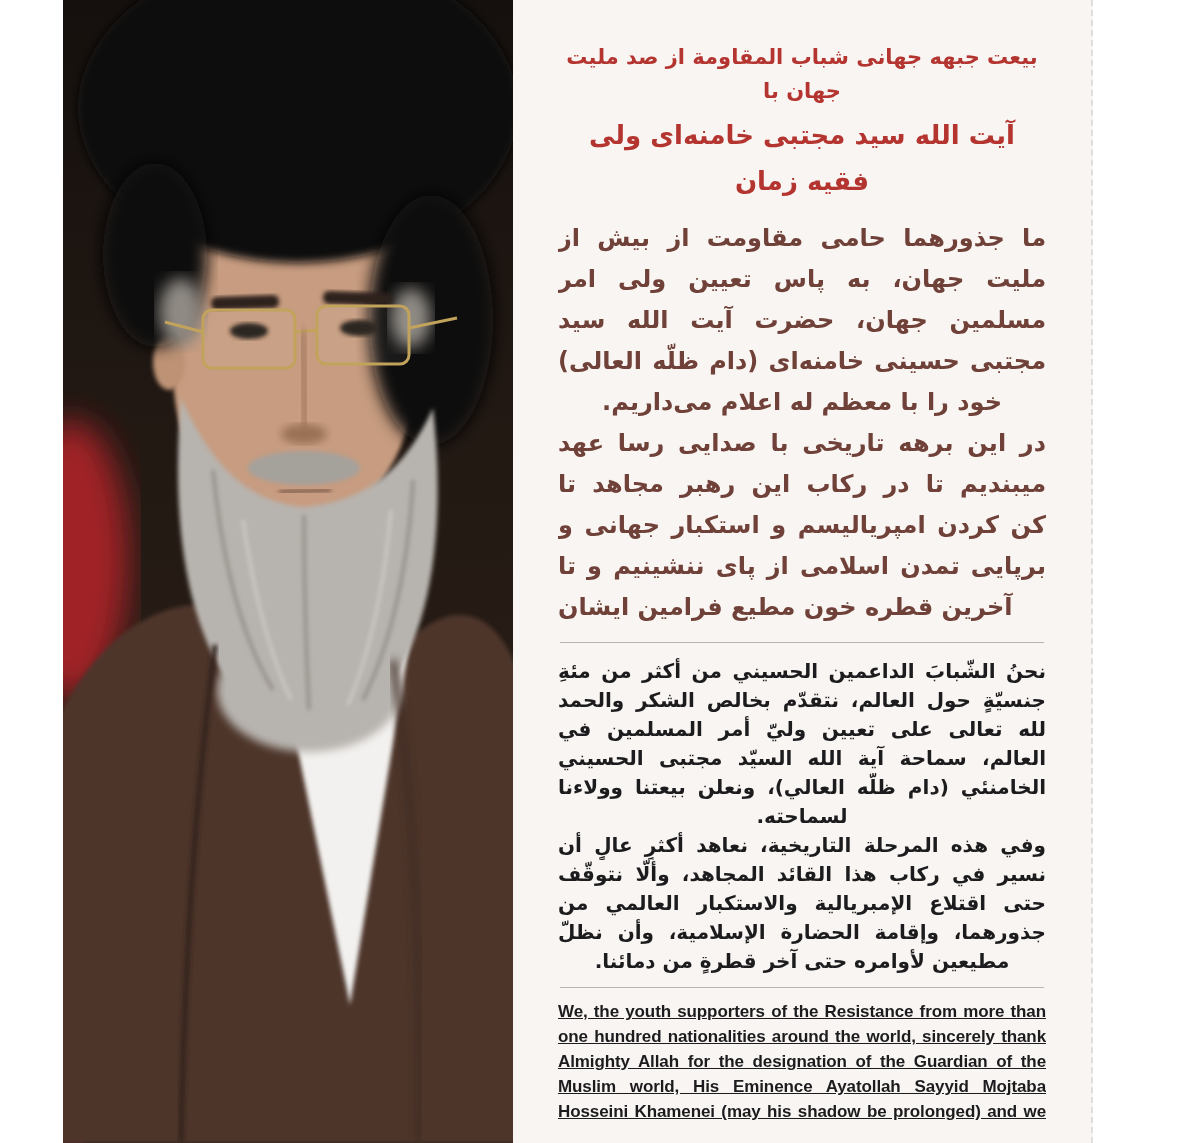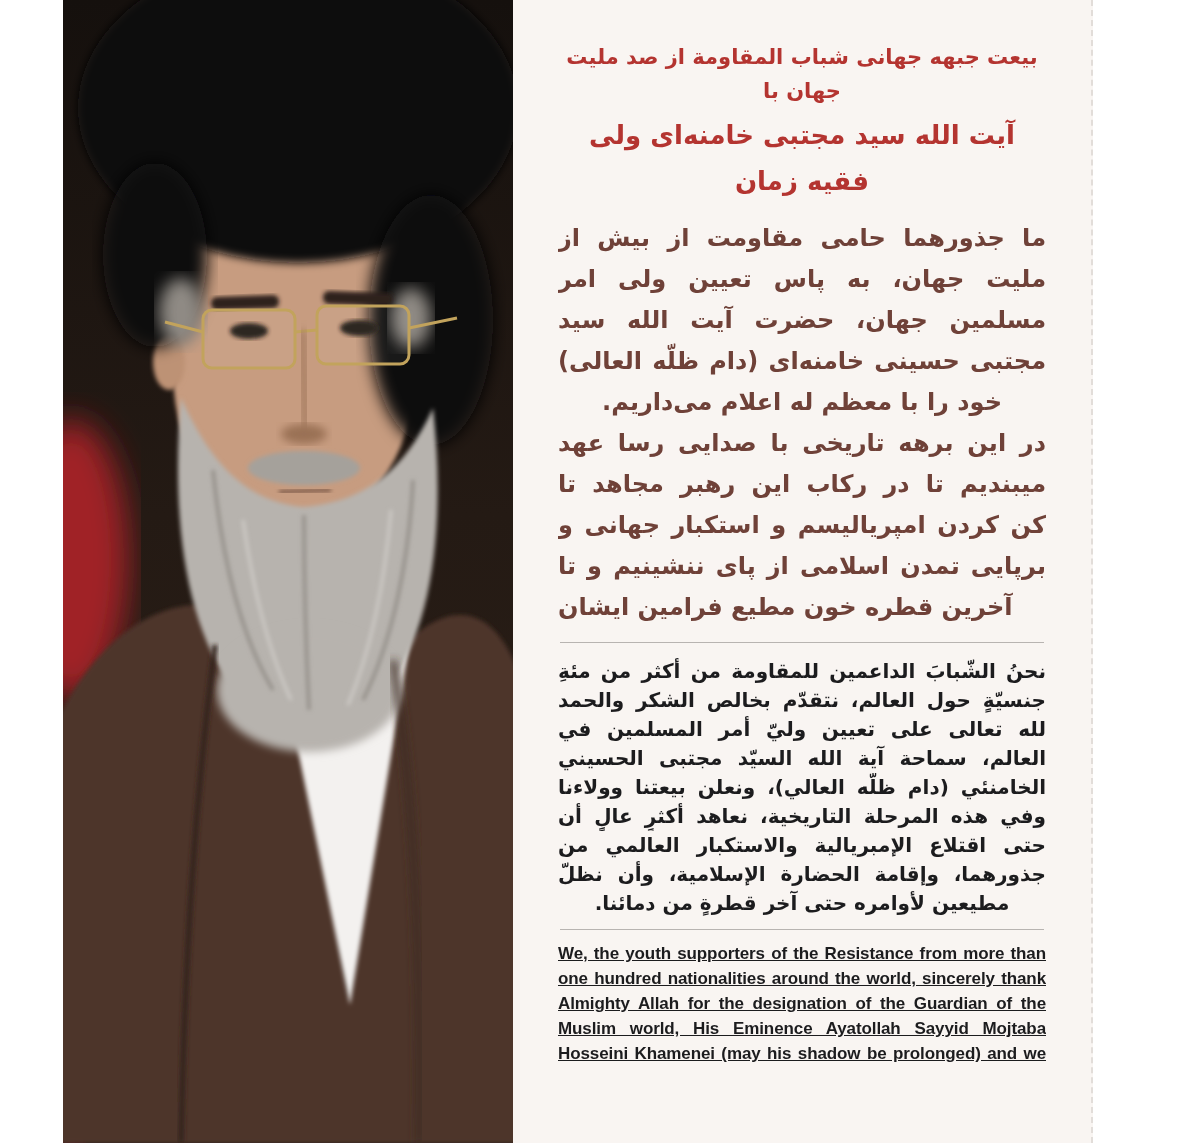--- a/index.html
+++ b/index.html
@@ -159,26 +159,28 @@
         <div class="line justify">در این برهه تاریخی با صدایی رسا عهد</div>
         <div class="line justify">میبندیم تا در رکاب این رهبر مجاهد تا ریشه</div>
         <div class="line justify">کن کردن امپریالیسم و استکبار جهانی و</div>
         <div class="line justify">برپایی تمدن اسلامی از پای ننشینیم و تا</div>
         <div class="line center">آخرین قطره خون مطیع فرامین ایشان باشیم.</div>
       </div>
 
     <hr class="divider">
 
     <div class="ar-block">
-        <div class="line justify">نحنُ الشّبابَ الداعمين للمقاومة من أكثر من مئةِ</div>
+        <div class="line justify">نحنُ الشّبابَ الداعمين الحسيني من أكثر من مئةِ</div>
         <div class="line justify">جنسيّةٍ حول العالم، نتقدّم بخالص الشكر والحمد</div>
         <div class="line justify">لله تعالى على تعيين وليّ أمر المسلمين في</div>
         <div class="line justify">العالم، سماحة آية الله السيّد مجتبى الحسيني</div>
         <div class="line justify">الخامنئي (دام ظلّه العالي)، ونعلن بيعتنا وولاءنا</div>
+        <div class="line center">لسماحته.</div>
         <div class="line justify">وفي هذه المرحلة التاريخية، نعاهد أكثرٍ عالٍ أن</div>
+        <div class="line justify">نسير في ركاب هذا القائد المجاهد، وألّا نتوقّف</div>
         <div class="line justify">حتى اقتلاع الإمبريالية والاستكبار العالمي من</div>
         <div class="line justify">جذورهما، وإقامة الحضارة الإسلامية، وأن نظلّ</div>
         <div class="line center">مطيعين لأوامره حتى آخر قطرةٍ من دمائنا.</div>
       </div>
 
     <hr class="divider d2">
 
     <div class="en-block">
         <div class="line justify">We, the youth supporters of the Resistance from more than</div>
         <div class="line justify">one hundred nationalities around the world, sincerely thank</div>

